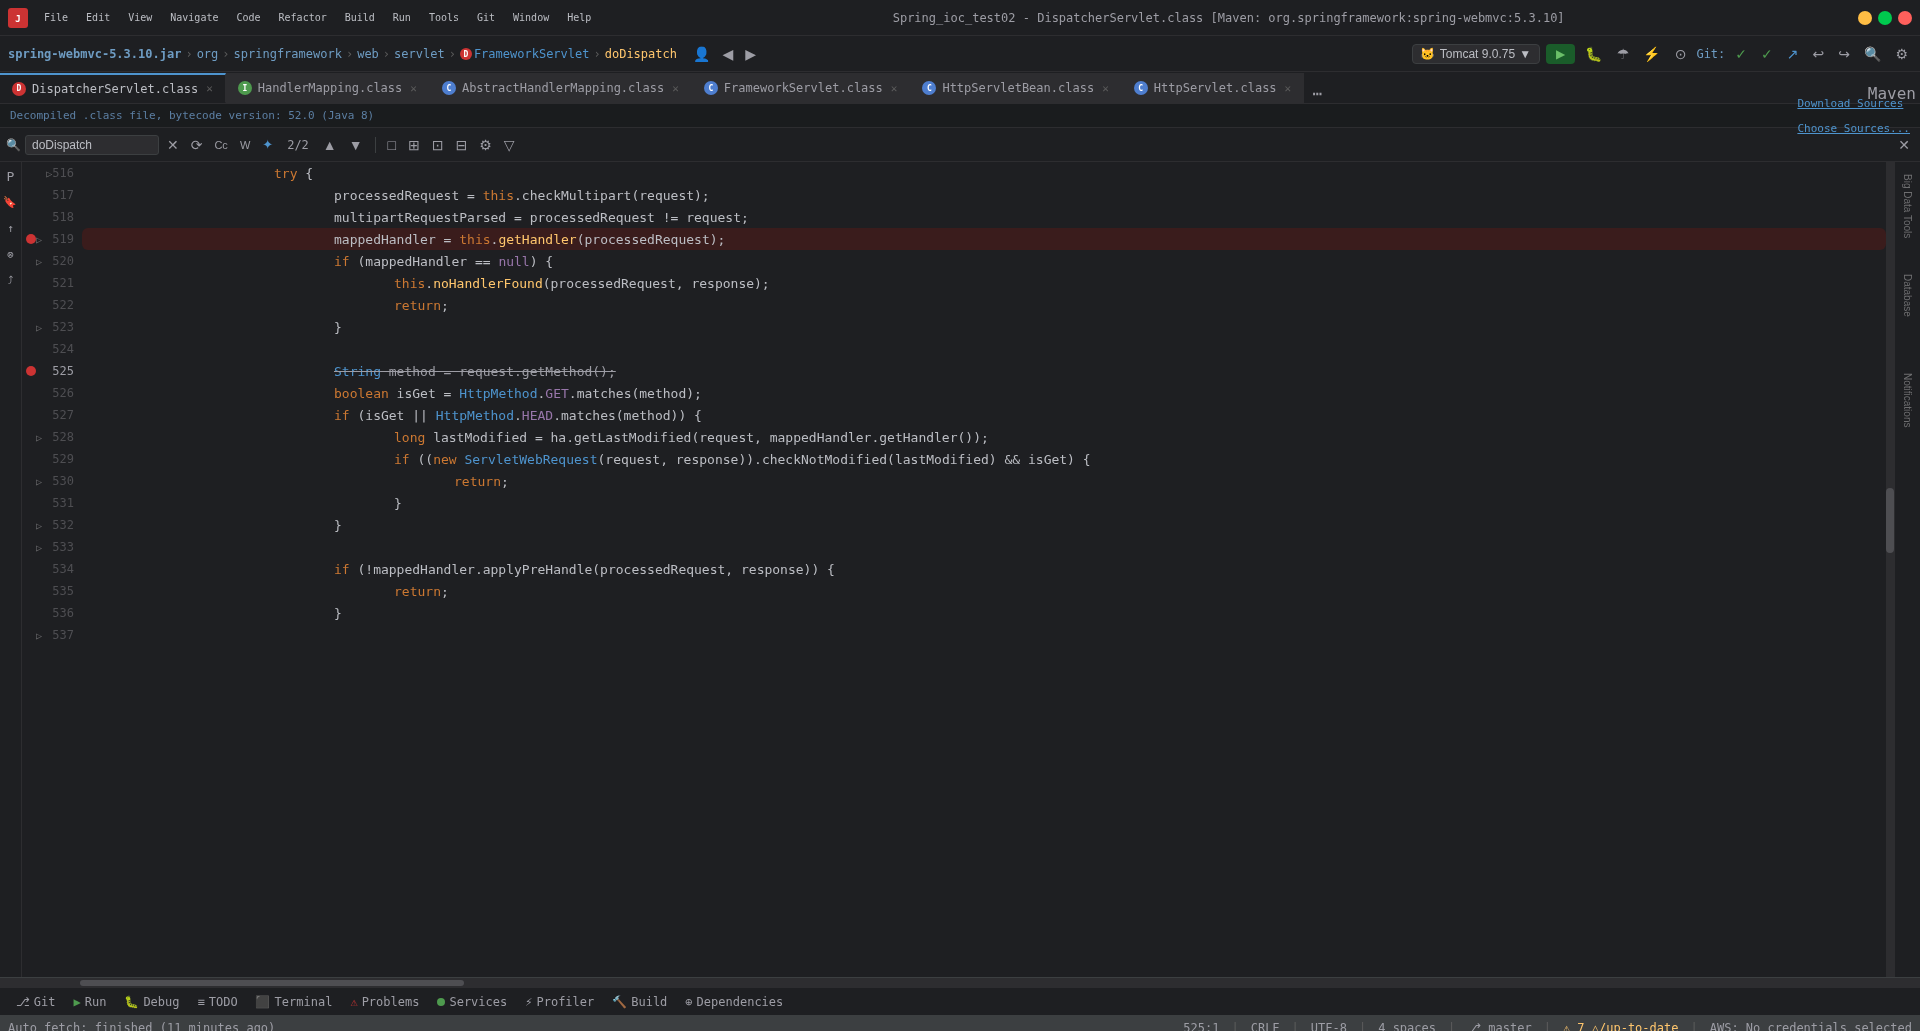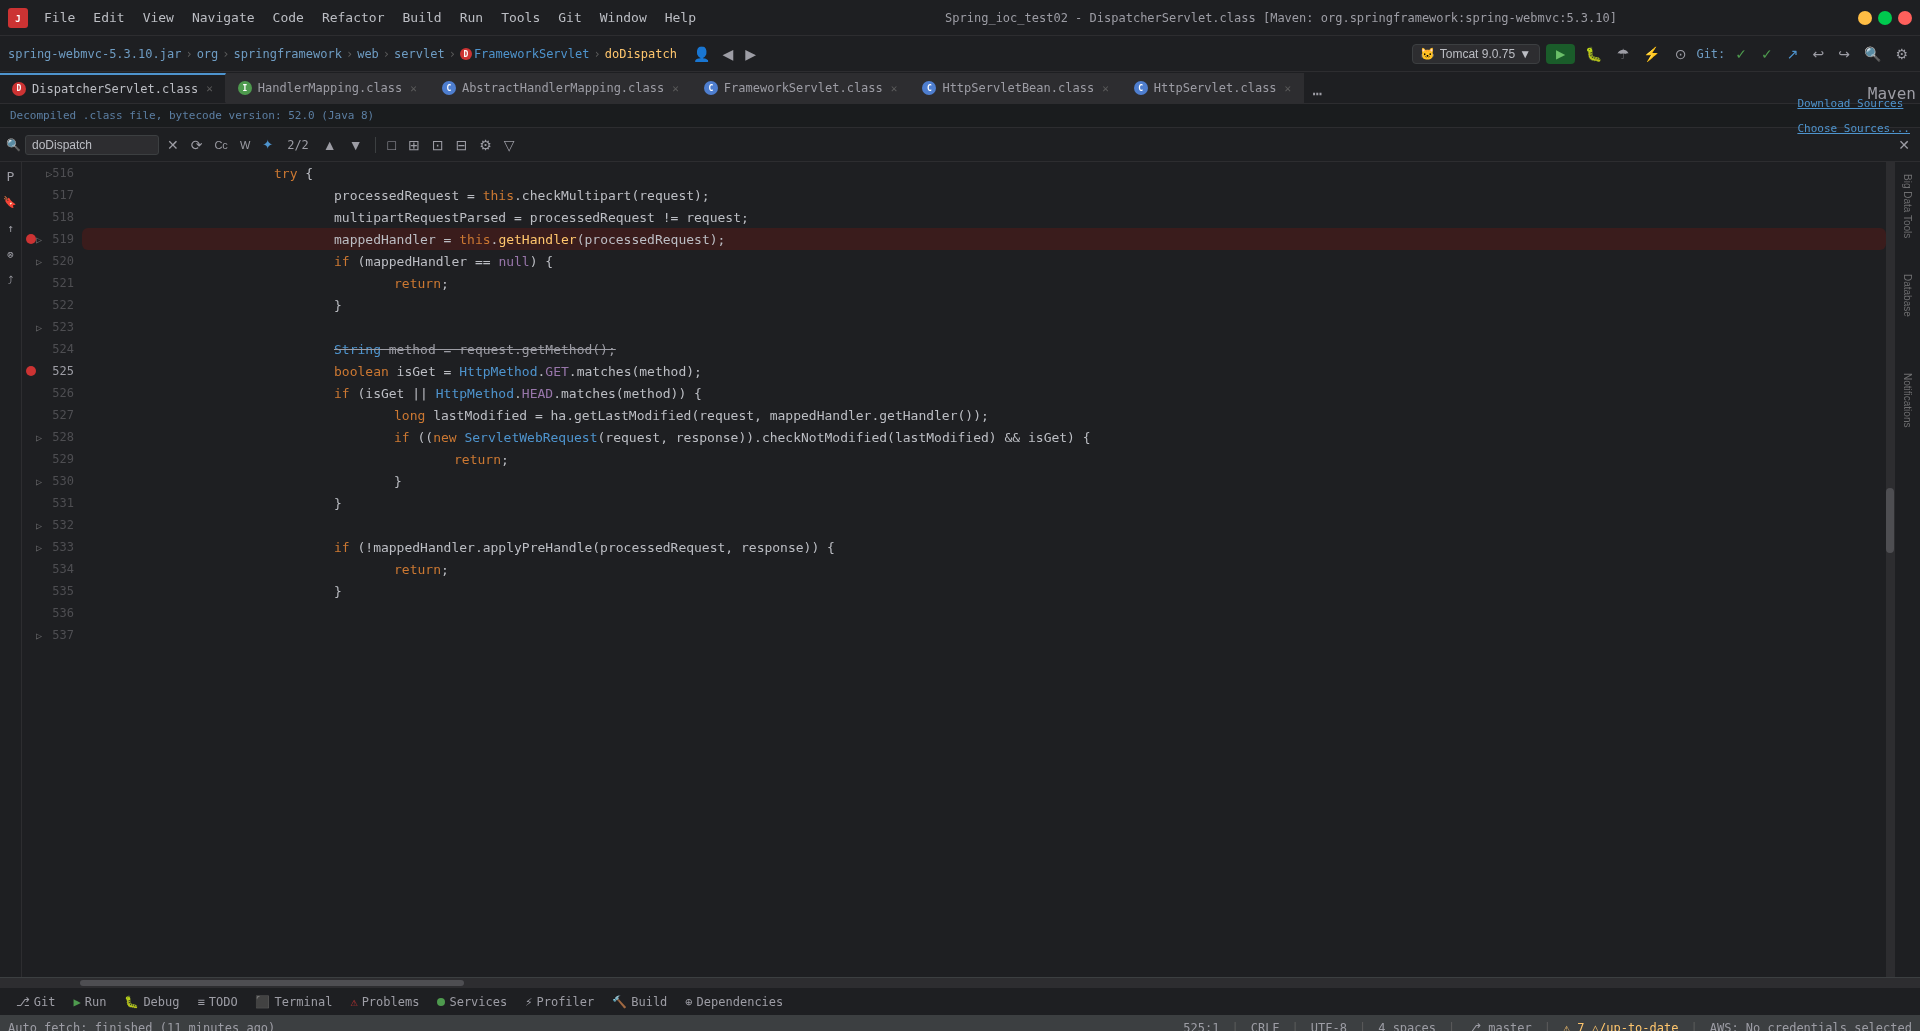--- a/index.html
+++ b/index.html
@@ -10,21 +10,21 @@
       background: #1e1f22;
       height: 36px;
       display: flex;
       align-items: center;
       padding: 0 8px;
       border-bottom: 1px solid #2d2d30;
       gap: 8px;
     }
     .title-bar-icon { width: 20px; height: 20px; background: #cc3333; border-radius: 3px; display: flex; align-items: center; justify-content: center; color: white; font-size: 10px; font-weight: bold; flex-shrink: 0; }
     .menu-items { display: flex; gap: 2px; }
-    .menu-item { color: #bcbec4; padding: 4px 8px; cursor: pointer; font-size: 13px; border-radius: 3px; }
+    .menu-item { color: #bcbec4; padding: 4px 8px; cursor: pointer; font-size: 10px; border-radius: 3px; }
     .title-center { flex: 1; text-align: center; color: #9d9da5; font-size: 12px; }
     .title-controls { display: flex; gap: 6px; align-items: center; }
     .win-btn { width: 14px; height: 14px; border-radius: 50%; cursor: pointer; }
     .win-min { background: #ffbd44; }
     .win-max { background: #00ca4e; }
     .win-close { background: #ff605c; }
 
     
     #nav-bar {
       background: #1e1f22;
@@ -255,21 +255,21 @@
   <div class="title-center">Spring_ioc_test02 - DispatcherServlet.class [Maven: org.springframework:spring-webmvc:5.3.10]</div>
   <div class="title-controls">
     <div class="win-btn win-min"></div>
     <div class="win-btn win-max"></div>
     <div class="win-btn win-close"></div>
   </div>
 </div>
 
 <div id="nav-bar">
   <div class="nav-breadcrumb">
-    <span style="color:#6e9cc3;">spring-webmvc-5.3.10.jar</span>
+    <span style="color:#6e9cc3;font-weight:bold;">spring-webmvc-5.3.10.jar</span>
     <span class="nav-sep"> › </span>
     <span>org</span>
     <span class="nav-sep"> › </span>
     <span>springframework</span>
     <span class="nav-sep"> › </span>
     <span>web</span>
     <span class="nav-sep"> › </span>
     <span>servlet</span>
     <span class="nav-sep"> › </span>
     <span style="color:#4e94ce;">
@@ -471,20 +471,25 @@
           mappedHandler = <span class="kw-orange">this</span>.<span class="method">getHandler</span>(processedRequest);
         </span>
       </div>
 
       <div class="code-line">
         <span style="margin-left:240px;">
           <span class="kw-orange">if</span> (mappedHandler == <span class="kw-purple">null</span>) {
         </span>
       </div>
 
+      <div class="code-line">
+        <span style="margin-left:300px;">
+          <span class="kw-orange">this</span>.<span class="method">noHandlerFound</span>(processedRequest, response);
+        </span>
+      </div>
 
       <div class="code-line">
         <span style="margin-left:300px;">
           <span class="kw-orange">return</span>;
         </span>
       </div>
 
       <div class="code-line">
         <span style="margin-left:240px;">}</span>
       </div>

